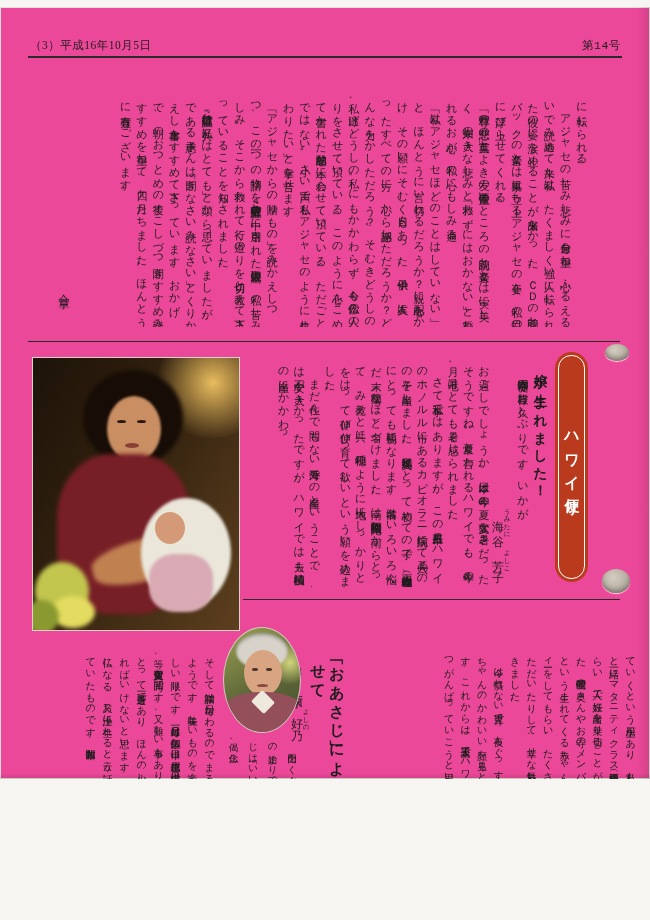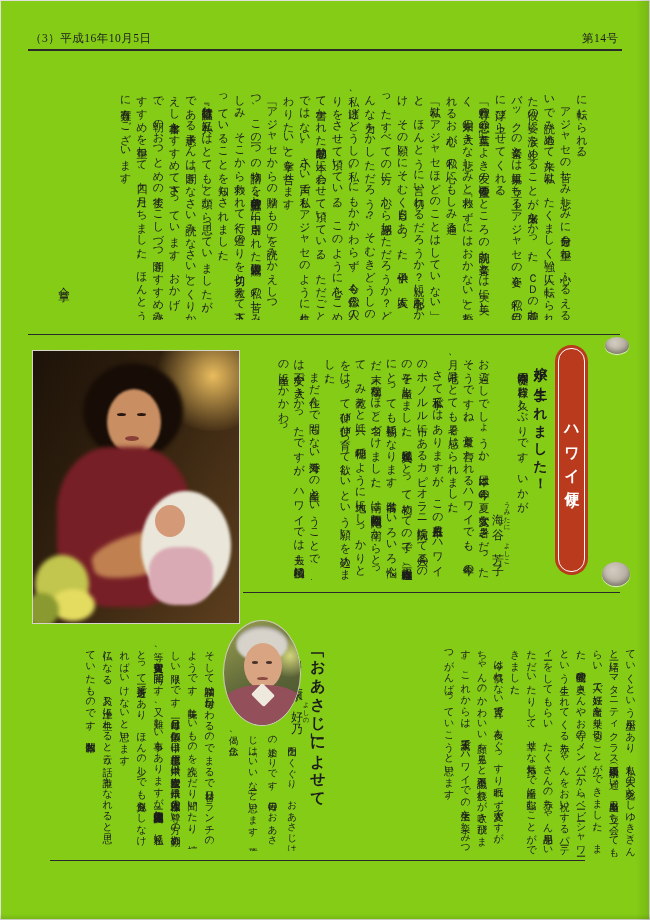--- a/index.html
+++ b/index.html
@@ -1,18 +1,18 @@
 <!DOCTYPE html>
 <html><head>
 <meta charset="utf-8">
 <style>
   html,body{margin:0;padding:0;}
   body{width:650px;height:920px;background:#f6f5f2;font-family:"Liberation Serif",serif;}
-  #paper{position:relative;width:650px;height:920px;background:#84cc16;overflow:hidden;
-         box-shadow:inset 0 0 0 1px #e2e0da;}
+  #paper{position:relative;width:650px;height:772px;background:#ec4899;overflow:hidden;
+         box-shadow:inset 0 0 0 1px #e2e0da;margin-top:7px;}
   .edge-right{position:absolute;right:0;top:0;width:14px;height:920px;
               background:linear-gradient(to right,rgba(0,0,0,0),rgba(0,0,0,.10));}
   .edge-bottom{position:absolute;left:0;bottom:0;width:650px;height:6px;
                background:linear-gradient(to bottom,rgba(0,0,0,0),rgba(0,0,0,.12));}
   .rule{position:absolute;background:#2a2a2a;}
   .hole{position:absolute;border-radius:50%;
         background:radial-gradient(circle at 40% 35%,#d3ccc0,#b2aa9c 70%,#9a9184);
         box-shadow:inset 0 -3px 4px rgba(0,0,0,.28), 0 1px 1px rgba(255,255,255,.8);}
   .txt{color:#1c1c1c;}
   .v{writing-mode:vertical-rl;text-orientation:mixed;color:#1c1c1c;}
@@ -60,21 +60,21 @@
                 font-size:9.5px;line-height:19.5px;letter-spacing:.3px;overflow:hidden;}
   #oasaji-body{position:absolute;left:30px;top:644px;width:188px;height:205px;
                font-size:10px;line-height:17px;letter-spacing:.15px;overflow:hidden;}
 </style>
 </head>
 <body>
 
 <div id="paper">
 
   <div class="hdr" style="left:30px;top:31px;">（3）平成16年10月5日</div>
-  <div class="hdr" style="left:582px;top:31px;">第14号</div>
+  <div class="hdr" style="left:582px;top:31px;font-family:Liberation Mono, monospace;">第14号</div>
   <div class="rule" style="left:28px;top:49px;width:594px;height:2px;"></div>
 
   <div id="article-top" class="v pre txt">に転じられる。
 　アジャセの苦しみ悲しみに自分を重ね、心ふるえる思いで読み進めて来た私は、たくましく強い人に転じられた彼の姿に涙を止めることが出来なかった。ＣＤの朗読とバックの音楽とは見事に立ち上るアジャセの姿を、私の目の前に浮び上らせてくれる。
 　「釋尊の慈悲の言葉」と「よき友の重要性」のところの朗読と音楽とは実に美しく、如来の大きな悲しみと「救わずにはおかない」と誓われるお心が、私の心にもしみ通る。
 　「私はアジャセほどのことはしていない」と、ほんとうに言い切れるだろうか？親に心配をかけ、その願いにそむく日々もあった。子供や、友人に、出会ったすべての方に、心から感謝しただろうか？どんな力をかしただろう？。そむきどうしの私、逃げどうしの私。にもかかわらず、今も念仏の人の仲間入りをさせて頂いている。このように心をこめて書かれた感動的な本に会わせて頂いている。ただごとではない。小さい声で「私もアジャセのように生れ変わりたい」と掌を合せます。
 　「アジャセからの贈りもの」を読みかえしつつ、この一つの物語りを主著『教行信証』の中に引用された親鸞聖人は、私の苦しみ悲しみ、そこから救われて行く道のりを切切と教えて下さっていることを知らされました。
 　『教行信証』は「私共にはとても」と頭から思っていましたが、著者である惠子さんは「聞きなさい読みなさい」とくりかえし本書をすすめて下さっています。おかげで、朝のおつとめの後すこしづつ聞きすすめ読みすすめを重ねて、四ヶ月たちました。ほんとうに有難うございます。</div>
   <div id="gassho" class="v txt">合掌</div>
 

